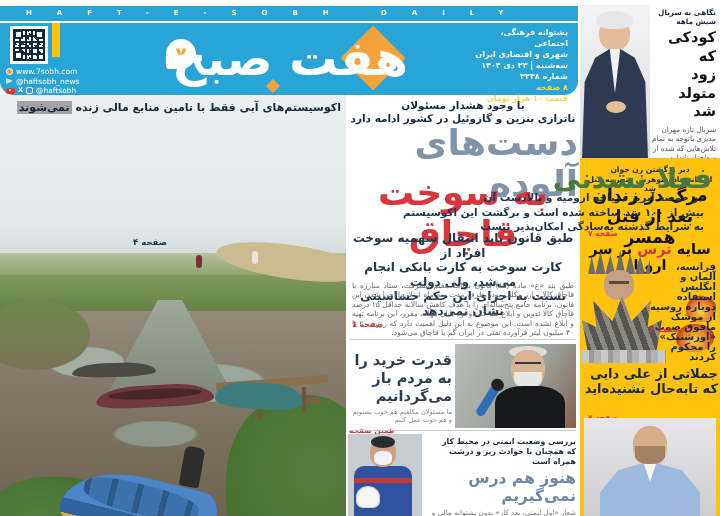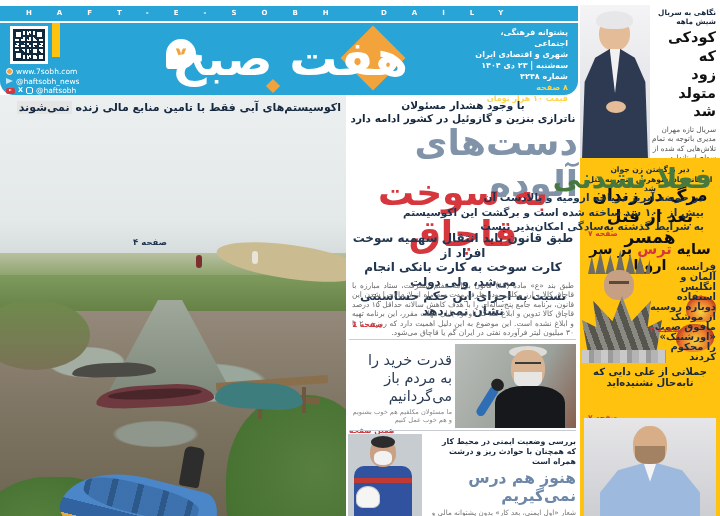--- a/index.html
+++ b/index.html
@@ -52,33 +52,33 @@
   .lead-kicker{position:absolute;left:350px;top:99px;width:226px;text-align:center;font-size:10.5px;line-height:13px;}
   .lead-h1{position:absolute;left:348px;top:122px;width:230px;font-size:36px;font-weight:bold;color:#8093a9;}
   .lead-h2{position:absolute;left:348px;top:172px;width:230px;text-align:center;font-size:36px;font-weight:bold;color:#d6373d;}
   .lead-deck{position:absolute;left:350px;top:231px;width:226px;text-align:center;font-size:12px;line-height:14.5px;color:#22364f;font-weight:bold;}
   .lead-body{position:absolute;left:352px;top:281px;width:222px;font-size:7.5px;line-height:9.4px;color:#6a6a6a;text-align:justify;}
   .lead-ref{position:absolute;left:352px;top:320px;width:100px;text-align:left;}
 
   
   .gh-text{position:absolute;left:349px;top:348px;width:103px;text-align:right;}
   .gh-kicker{font-size:7.8px;line-height:9.8px;}
-  .gh-h{font-size:14.5px;line-height:18px;font-weight:normal;color:#2b3c55;margin-top:3px;}
+  .gh-h{font-size:14.5px;line-height:18px;font-weight:bold;color:#2b3c55;margin-top:3px;}
   .gh-quote{font-size:6.6px;line-height:8px;color:#888;margin-top:3px;}
   .gh-ref{text-align:left;margin-top:2px;}
 
   
   .sf-text{position:absolute;left:428px;top:437px;width:148px;text-align:right;}
   .sf-kicker{font-size:7.8px;line-height:10px;}
   .sf-h{font-size:15.5px;font-weight:bold;color:#6d87a9;margin-top:2px;}
   .sf-body{font-size:7.2px;line-height:9.2px;color:#777;margin-top:3px;}
 
   
   .wet-kicker{position:absolute;left:5px;top:101px;width:336px;text-align:right;font-size:11px;z-index:4;}
-  .wet-kicker mark{background:#e5e5e5;color:#16283e;padding:0 2px;}
+  .wet-kicker mark{background:#a3a3a3;color:#16283e;padding:0 2px;}
   .wet-h1{position:absolute;right:8px;top:116px;width:330px;text-align:right;font-size:28px;font-weight:bold;color:#47793f;z-index:4;}
   .wet-h2{position:absolute;right:8px;top:150px;width:330px;font-size:28px;font-weight:bold;color:#47793f;z-index:4;margin-top:12px;}
   .wet-body{position:absolute;right:16px;top:190px;width:330px;text-align:right;font-size:10.5px;line-height:14.5px;
             font-weight:bold;color:#1c3350;z-index:4;}
   .wet-ref{position:absolute;left:60px;top:237px;width:180px;text-align:center;color:#1c3350;font-size:8.5px;font-weight:bold;z-index:4;}
 
   
   .yellow{position:absolute;left:580px;top:158px;width:140px;height:358px;background:#ffc20e;}
   .sr-text{position:absolute;left:652px;top:8px;width:64px;text-align:right;}
   .sr-kicker{font-size:7.3px;line-height:9px;}
@@ -88,21 +88,21 @@
 
   .pr-kicker{position:absolute;left:584px;top:165px;width:132px;text-align:center;font-size:7.6px;line-height:9.6px;}
   .pr-h{position:absolute;left:584px;top:185px;width:132px;text-align:center;font-size:17px;line-height:21px;font-weight:bold;color:#101010;}
   .pr-ref{position:absolute;left:588px;top:229px;width:60px;text-align:left;}
 
   .eu-h{position:absolute;left:582px;top:241px;width:136px;text-align:center;font-size:14.5px;font-weight:bold;color:#101010;}
   .eu-h .red{color:#d6373d;}
   .eu-body{position:absolute;left:650px;top:262px;width:66px;font-size:10px;line-height:10px;font-weight:bold;color:#1c2c44;}
   .eu-ref{position:absolute;left:650px;top:325px;width:40px;text-align:left;}
 
-  .da-kicker{position:absolute;left:582px;top:366px;width:136px;text-align:center;font-size:10px;}
+  .da-kicker{position:absolute;left:582px;top:366px;width:136px;font-size:13px;}
   .da-h{position:absolute;left:582px;top:377px;width:136px;text-align:center;font-size:13.8px;line-height:17.5px;font-weight:bold;color:#101010;}
   .da-ref{position:absolute;left:588px;top:413px;width:50px;text-align:left;}
 
   
   .ph{position:absolute;overflow:hidden;}
 
   
   .wetland{left:0;top:95px;width:346px;height:421px;
     background:linear-gradient(180deg,#eceff0 0%,#e3e8e9 30%,#d6dcdc 38%,#cfd5d2 40%);}
   .w-far{position:absolute;left:0;top:158px;width:100%;height:26px;

